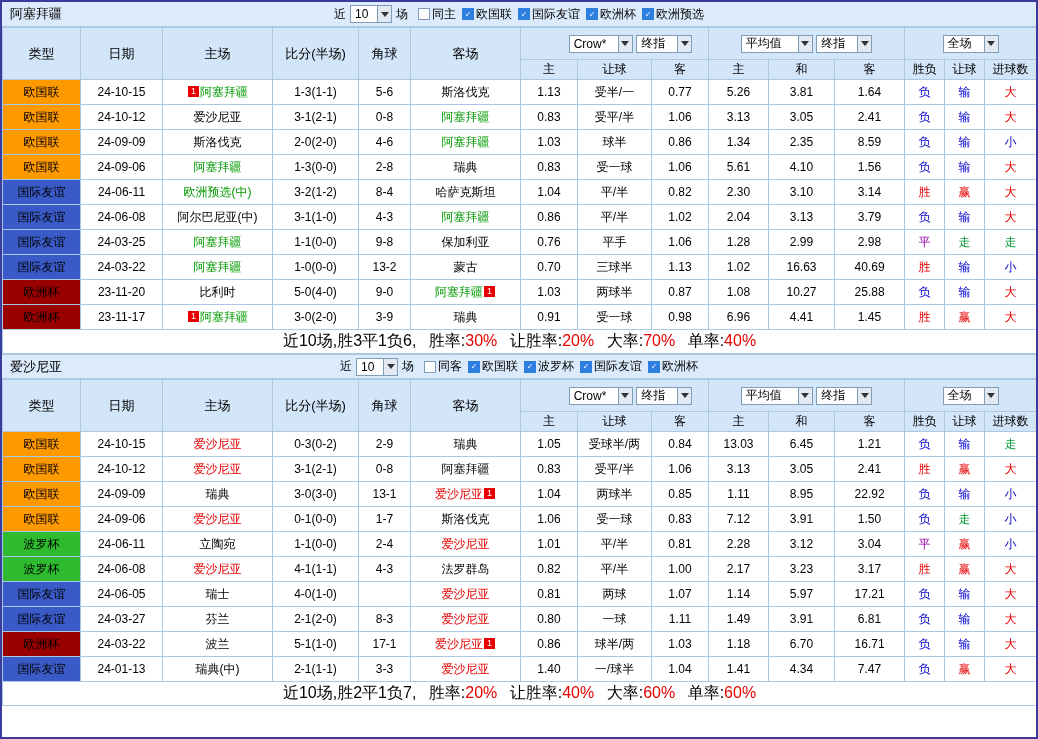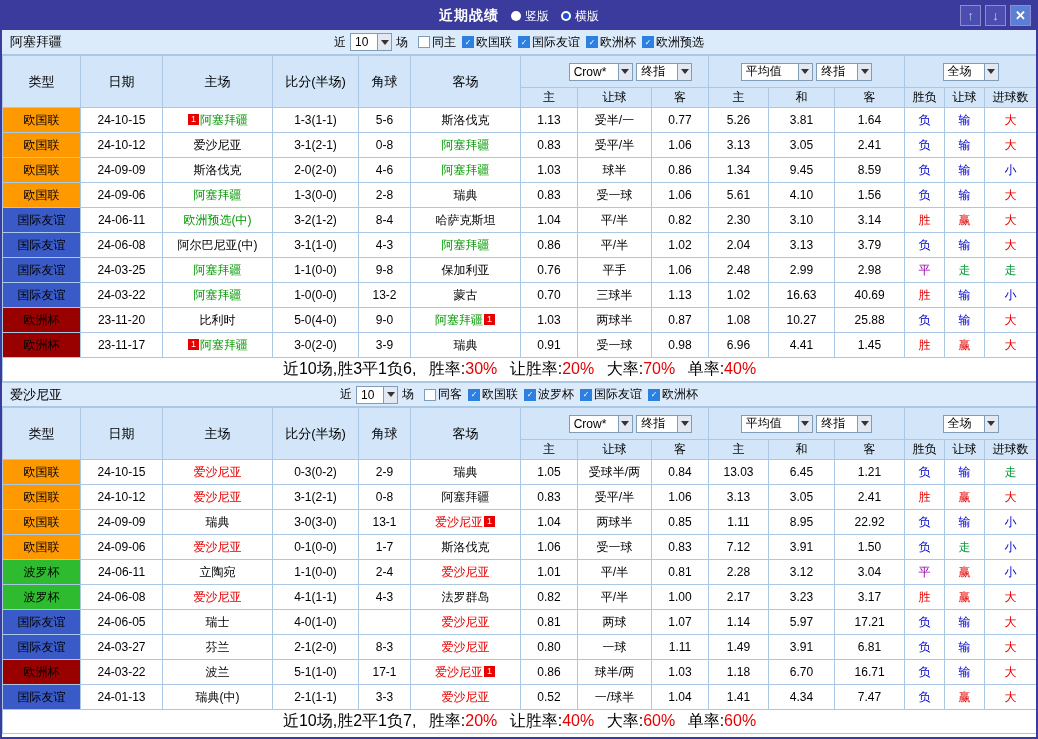--- a/index.html
+++ b/index.html
@@ -47,38 +47,20 @@
   .summary-row td { height:23px; font-size:16px; background:#fff; }
   .sum-prefix { color:#000; }
   .sum-label { color:#000; margin-left:8px; }
   .sum-val { color:#e60000; }
 </style>
 </head>
 <body>
 
 <div class="page">
 
-  <div class="titlebar">
-    <div class="tcenter">
-      <span class="title">近期战绩</span>
-      <label class="radio">
-        <span class="rdot"></span>
-        <span>竖版</span>
-      </label>
-      <label class="radio">
-        <span class="rdot on"></span>
-        <span>横版</span>
-      </label>
-    </div>
-    <div class="tbtns">
-      <span class="tbtn">↑</span>
-      <span class="tbtn">↓</span>
-      <span class="tbtn close">✕</span>
-    </div>
-  </div>
 
   <div class="shead" style="border-top:none;">
     <span class="team">阿塞拜疆</span>
     <div class="filters">
       <span>近</span>
       <span class="select w42">
         <span class="sel-text">10</span>
         <span class="sel-btn">
             <span class="tri"></span>
           </span>
@@ -223,21 +205,21 @@
           <td class="type" style="background: rgb(255, 153, 0);">欧国联</td>
           <td>24-09-09</td>
           <td><span>斯洛伐克</span></td>
           <td class="score">2-0(2-0)</td>
           <td>4-6</td>
           <td><span style="color: rgb(0, 153, 0);">阿塞拜疆</span></td>
           <td class="odds">1.03</td>
           <td class="odds">球半</td>
           <td class="odds">0.86</td>
           <td class="odds">1.34</td>
-          <td class="odds">9.45</td>
+          <td class="odds">2.35</td>
           <td class="odds">8.59</td>
           <td style="color: rgb(0, 0, 204);">负</td>
           <td style="color: rgb(0, 0, 204);">输</td>
           <td style="color: rgb(0, 0, 204);">小</td>
         </tr>
         <tr>
           <td class="type" style="background: rgb(255, 153, 0);">欧国联</td>
           <td>24-09-06</td>
           <td><span style="color: rgb(0, 153, 0);">阿塞拜疆</span></td>
           <td class="score">1-3(0-0)</td>
@@ -290,21 +272,21 @@
         <tr>
           <td class="type" style="background: rgb(58, 91, 199);">国际友谊</td>
           <td>24-03-25</td>
           <td><span style="color: rgb(0, 153, 0);">阿塞拜疆</span></td>
           <td class="score">1-1(0-0)</td>
           <td>9-8</td>
           <td><span>保加利亚</span></td>
           <td class="odds">0.76</td>
           <td class="odds">平手</td>
           <td class="odds">1.06</td>
-          <td class="odds">2.48</td>
+          <td class="odds">1.28</td>
           <td class="odds">2.99</td>
           <td class="odds">2.98</td>
           <td style="color: rgb(153, 0, 170);">平</td>
           <td style="color: rgb(0, 153, 51);">走</td>
           <td style="color: rgb(0, 153, 51);">走</td>
         </tr>
         <tr>
           <td class="type" style="background: rgb(58, 91, 199);">国际友谊</td>
           <td>24-03-22</td>
           <td><span style="color: rgb(0, 153, 0);">阿塞拜疆</span></td>
@@ -634,21 +616,21 @@
           <td style="color: rgb(0, 0, 204);">输</td>
           <td style="color: rgb(230, 0, 0);">大</td>
         </tr>
         <tr>
           <td class="type" style="background: rgb(58, 91, 199);">国际友谊</td>
           <td>24-01-13</td>
           <td><span>瑞典(中)</span></td>
           <td class="score">2-1(1-1)</td>
           <td>3-3</td>
           <td><span style="color: rgb(230, 0, 0);">爱沙尼亚</span></td>
-          <td class="odds">0.52</td>
+          <td class="odds">1.40</td>
           <td class="odds">一/球半</td>
           <td class="odds">1.04</td>
           <td class="odds">1.41</td>
           <td class="odds">4.34</td>
           <td class="odds">7.47</td>
           <td style="color: rgb(0, 0, 204);">负</td>
           <td style="color: rgb(230, 0, 0);">赢</td>
           <td style="color: rgb(230, 0, 0);">大</td>
         </tr>
       </tbody>

